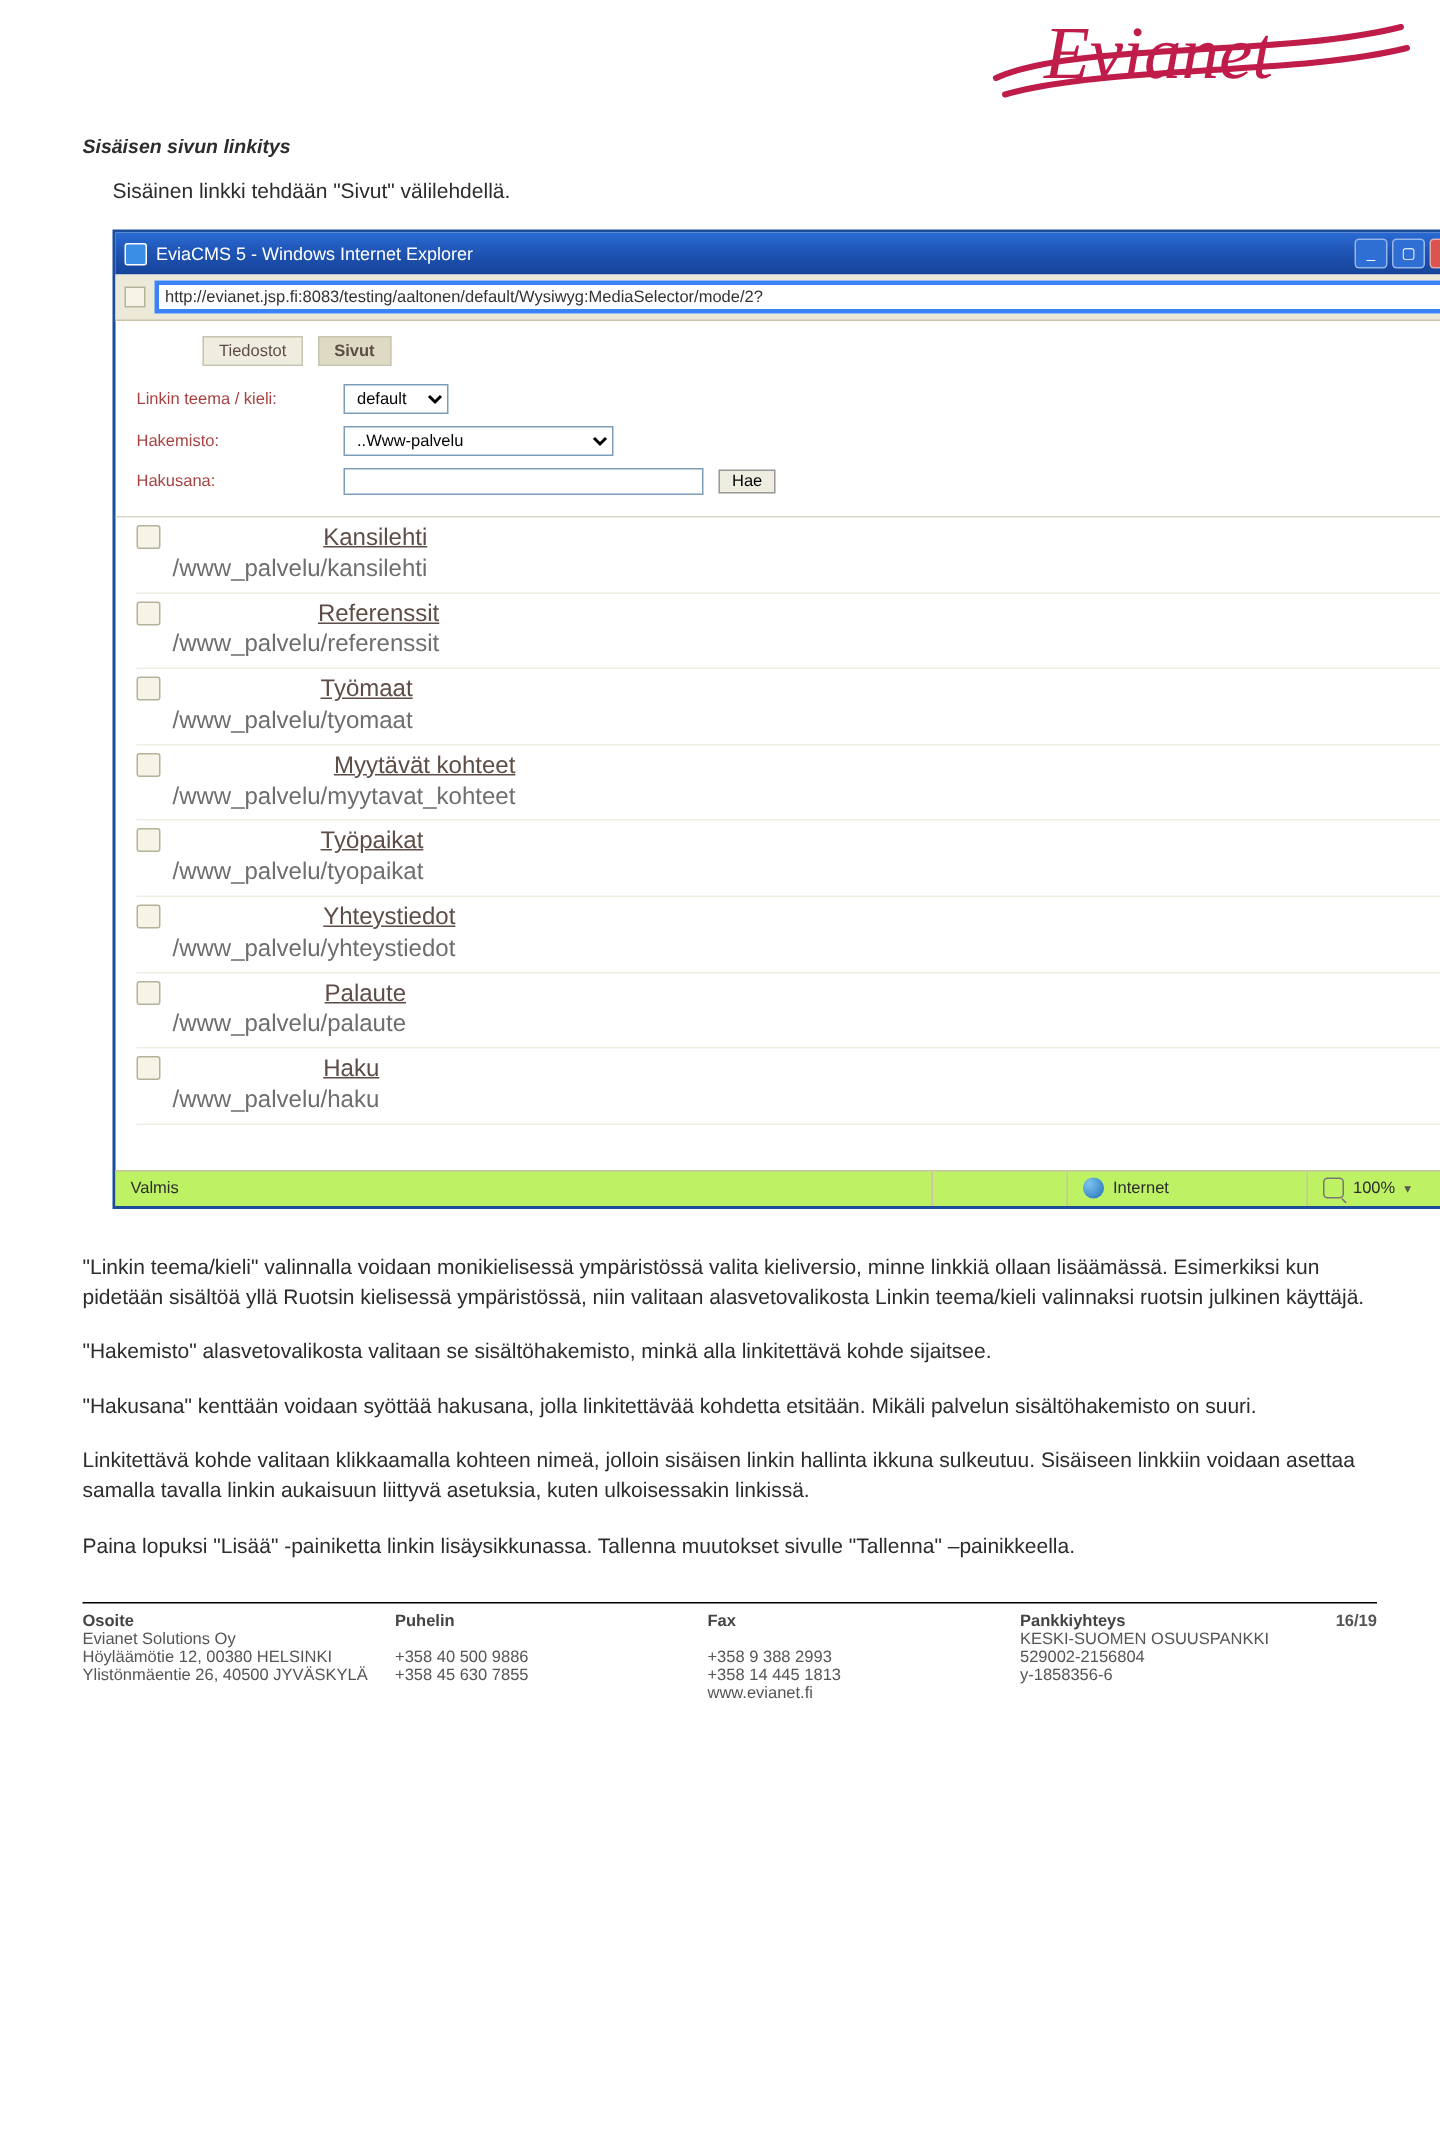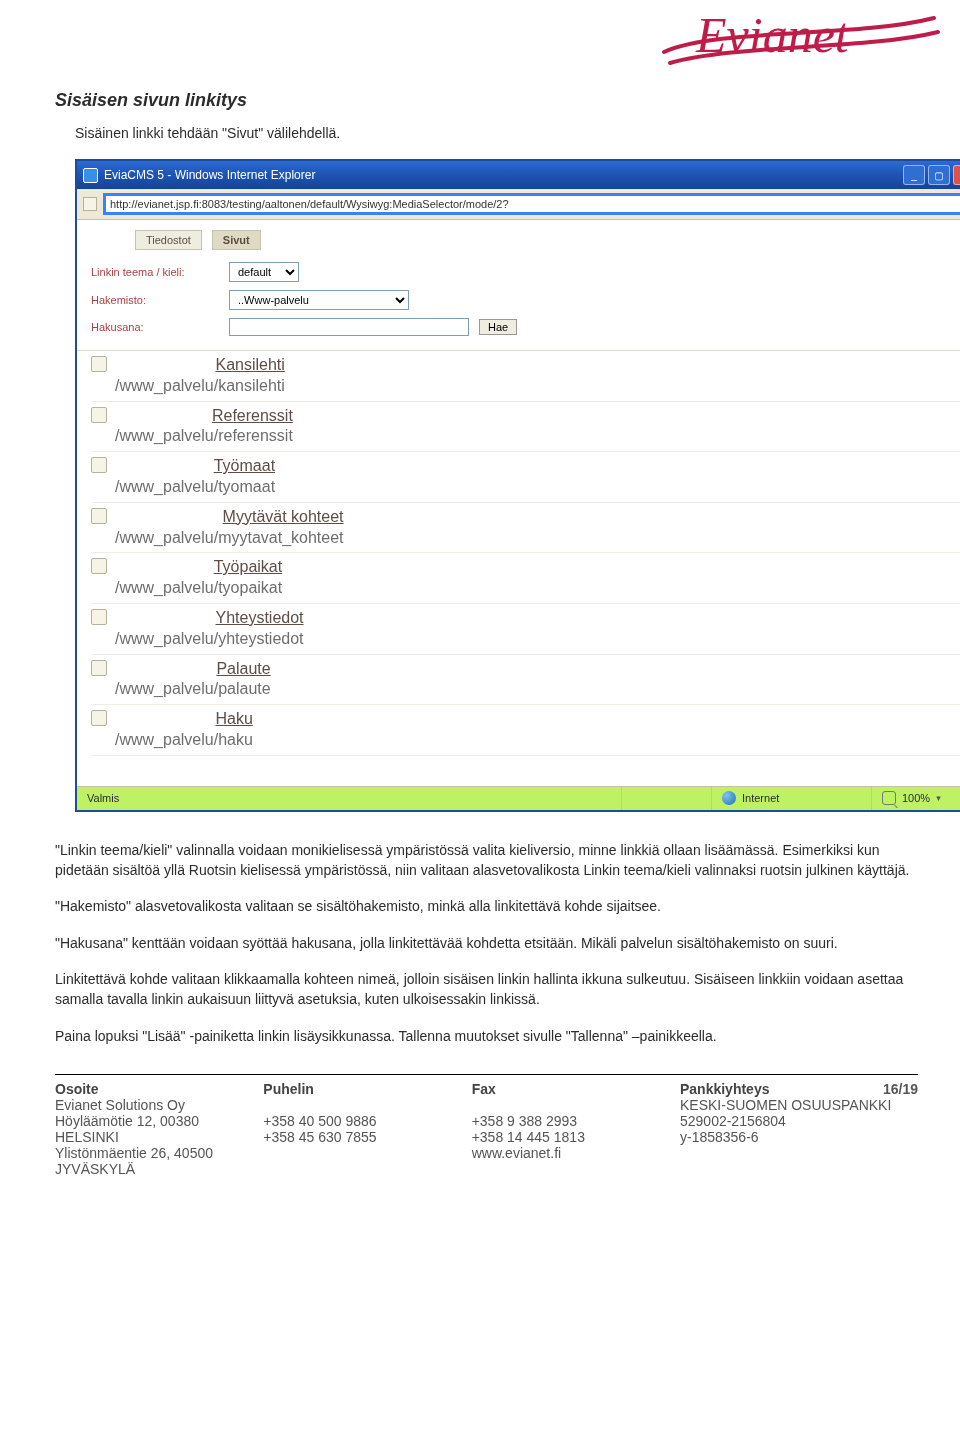--- a/index.html
+++ b/index.html
@@ -16,21 +16,21 @@
     top: 8px;
     right: 14px;
     width: 290px;
     height: 70px;
   }
   .page {
     padding: 60px 45px 0 55px;
     position: relative;
   }
   h1 {
-    font-size: 18px;
+    font-size: 13px;
     font-weight: bold;
     font-style: italic;
     margin: 30px 0 14px 0;
     color: #2c2c2c;
   }
   .intro {
     margin: 0 0 18px 20px;
     font-size: 14px;
   }
   .ie-window {
@@ -179,21 +179,21 @@
     margin: 28px 45px 20px 55px;
     font-size: 14px;
     line-height: 1.45;
   }
   .bodytext p { margin: 0 0 16px 0; }
   .footer {
     border-top: 1px solid #000;
     margin: 28px 42px 0 55px;
     padding-top: 6px;
     display: flex;
-    font-size: 14px;
+    font-size: 11px;
     color: #555;
     gap: 10px;
   }
   .footer-col { flex: 1; }
   .footer-col.right { text-align: left; flex: 1.2; }
   .footer-head { font-weight: bold; color: #444; }
   .page-num { text-align: right; font-weight: bold; }
 </style>
 </head>
 <body>

